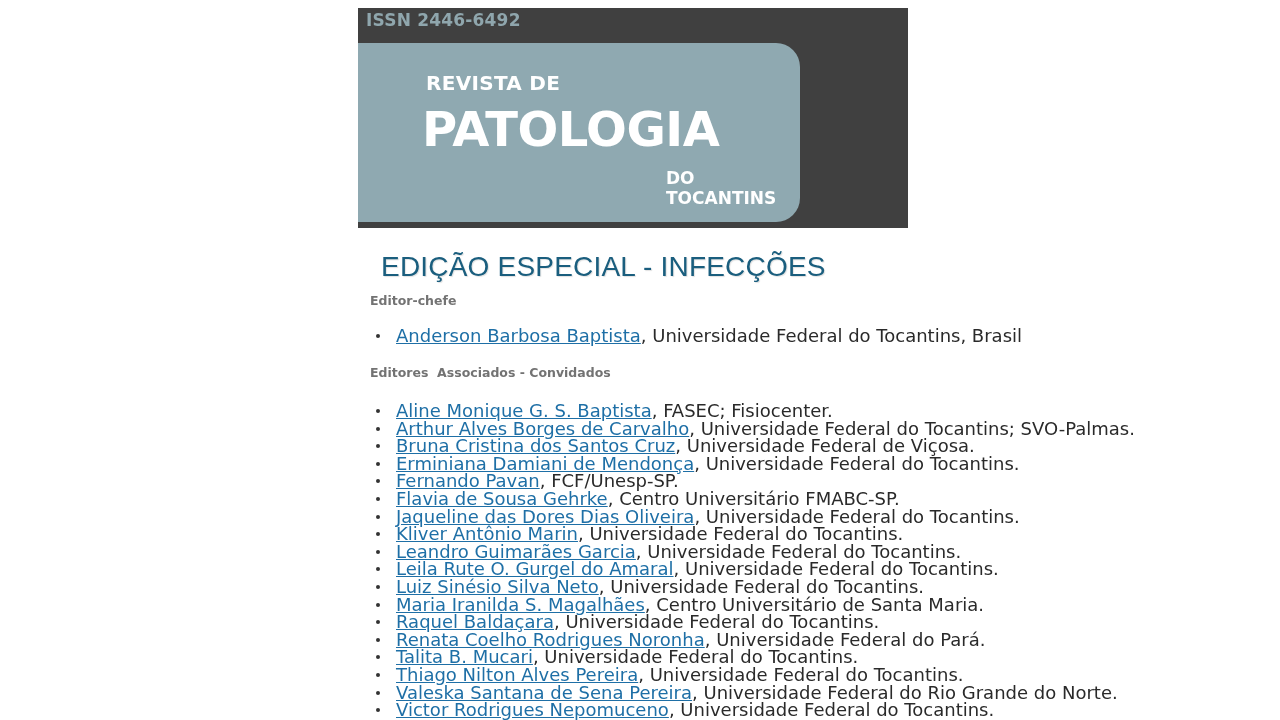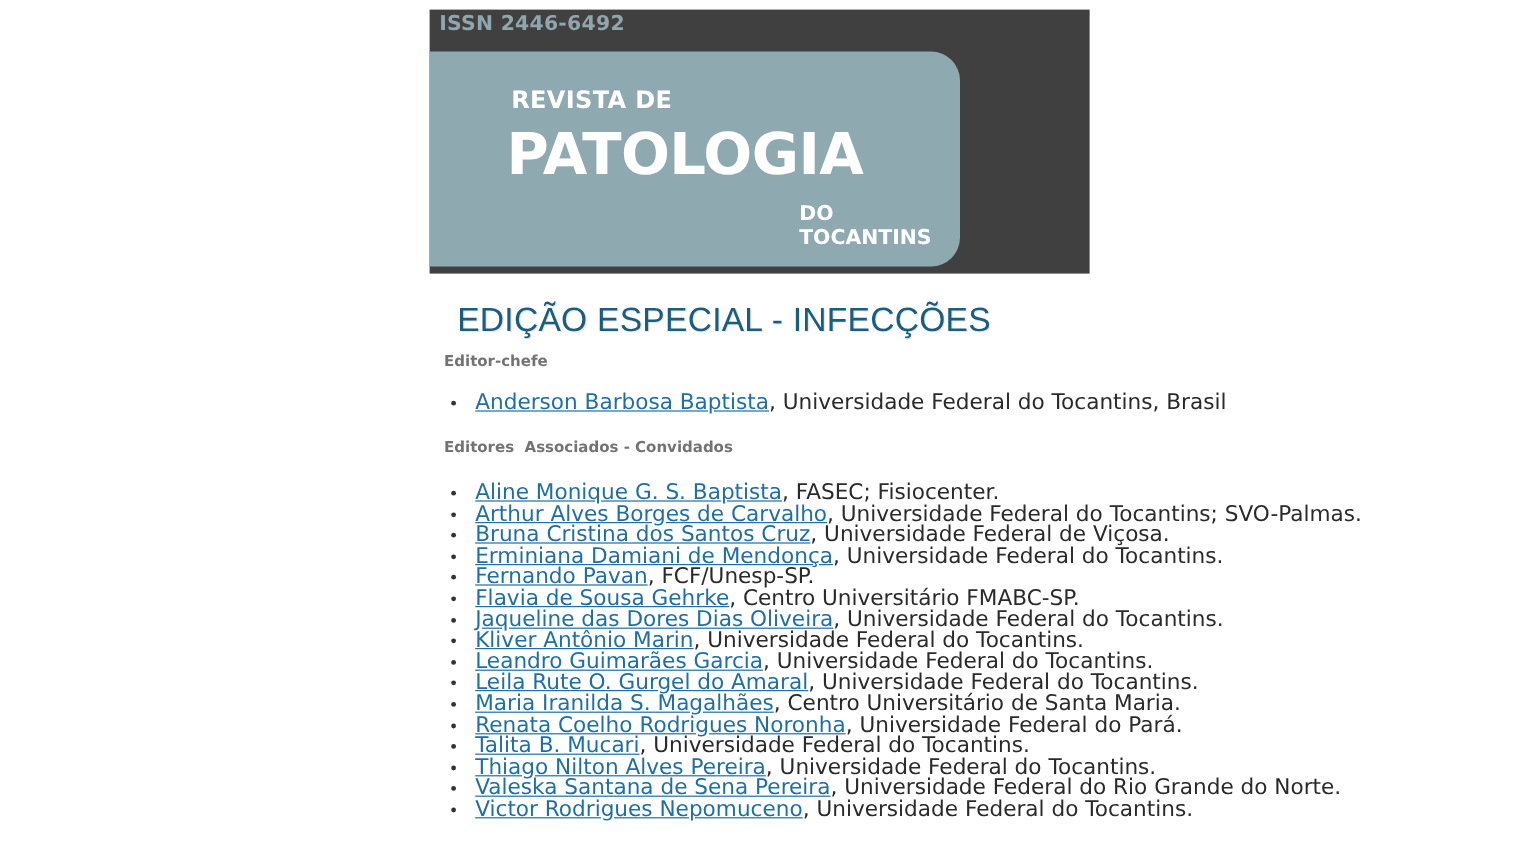--- a/index.html
+++ b/index.html
@@ -94,19 +94,21 @@
     <li><span class="bullet"></span><a>Aline Monique G. S. Baptista</a><span class="aff">, FASEC; Fisiocenter.</span></li>
     <li><span class="bullet"></span><a>Arthur Alves Borges de Carvalho</a><span class="aff">, Universidade Federal do Tocantins; SVO-Palmas.</span></li>
     <li><span class="bullet"></span><a>Bruna Cristina dos Santos Cruz</a><span class="aff">, Universidade Federal de Viçosa.</span></li>
     <li><span class="bullet"></span><a>Erminiana Damiani de Mendonça</a><span class="aff">, Universidade Federal do Tocantins.</span></li>
     <li><span class="bullet"></span><a>Fernando Pavan</a><span class="aff">, FCF/Unesp-SP.</span></li>
     <li><span class="bullet"></span><a>Flavia de Sousa Gehrke</a><span class="aff">, Centro Universitário FMABC-SP.</span></li>
     <li><span class="bullet"></span><a>Jaqueline das Dores Dias Oliveira</a><span class="aff">, Universidade Federal do Tocantins.</span></li>
     <li><span class="bullet"></span><a>Kliver Antônio Marin</a><span class="aff">, Universidade Federal do Tocantins.</span></li>
     <li><span class="bullet"></span><a>Leandro Guimarães Garcia</a><span class="aff">, Universidade Federal do Tocantins.</span></li>
     <li><span class="bullet"></span><a>Leila Rute O. Gurgel do Amaral</a><span class="aff">, Universidade Federal do Tocantins.</span></li>
+    <li><span class="bullet"></span><a>Luiz Sinésio Silva Neto</a><span class="aff">, Universidade Federal do Tocantins.</span></li>
     <li><span class="bullet"></span><a>Maria Iranilda S. Magalhães</a><span class="aff">, Centro Universitário de Santa Maria.</span></li>
+    <li><span class="bullet"></span><a>Raquel Baldaçara</a><span class="aff">, Universidade Federal do Tocantins.</span></li>
     <li><span class="bullet"></span><a>Renata Coelho Rodrigues Noronha</a><span class="aff">, Universidade Federal do Pará.</span></li>
     <li><span class="bullet"></span><a>Talita B. Mucari</a><span class="aff">, Universidade Federal do Tocantins.</span></li>
     <li><span class="bullet"></span><a>Thiago Nilton Alves Pereira</a><span class="aff">, Universidade Federal do Tocantins.</span></li>
     <li><span class="bullet"></span><a>Valeska Santana de Sena Pereira</a><span class="aff">, Universidade Federal do Rio Grande do Norte.</span></li>
     <li><span class="bullet"></span><a>Victor Rodrigues Nepomuceno</a><span class="aff">, Universidade Federal do Tocantins.</span></li>
   </ul>
 
 </body></html>

